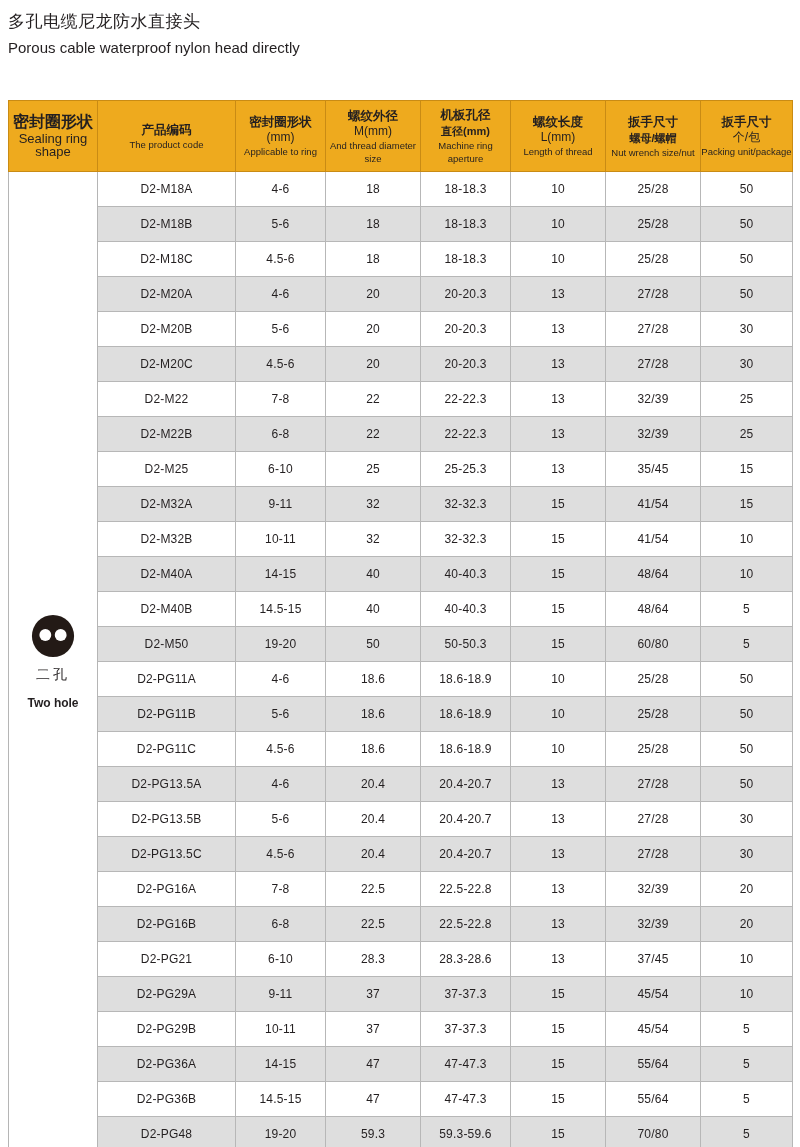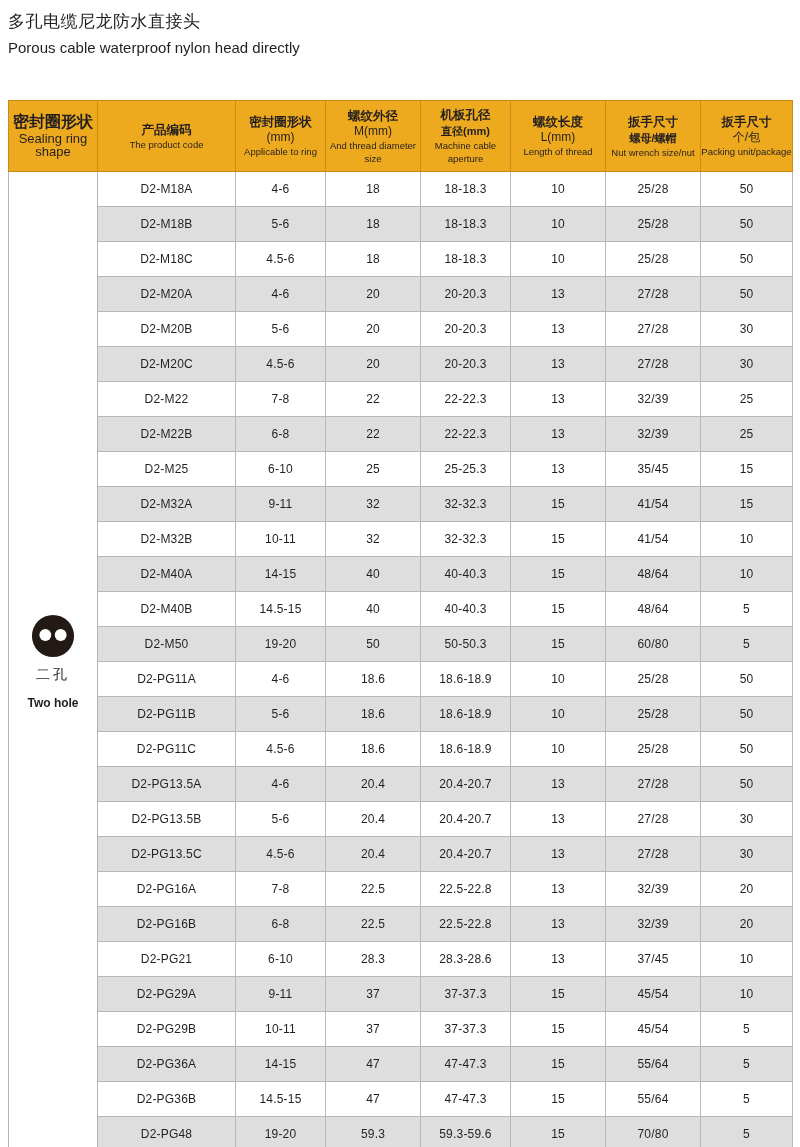--- a/index.html
+++ b/index.html
@@ -181,21 +181,21 @@
           <span class="hdr-en">Applicable to ring</span>
         </th>
         <th>
           <span class="hdr-cn">螺纹外径</span>
           <span class="hdr-mid">M(mm)</span>
           <span class="hdr-en">And thread diameter size</span>
         </th>
         <th>
           <span class="hdr-cn">机板孔径</span>
           <span class="hdr-cn2">直径(mm)</span>
-          <span class="hdr-en">Machine cable aperture</span>
+          <span class="hdr-en">Machine ring aperture</span>
         </th>
         <th>
           <span class="hdr-cn">螺纹长度</span>
           <span class="hdr-mid">L(mm)</span>
           <span class="hdr-en">Length of thread</span>
         </th>
         <th>
           <span class="hdr-cn">扳手尺寸</span>
           <span class="hdr-cn2">螺母/螺帽</span>
           <span class="hdr-en">Nut wrench size/nut</span>

